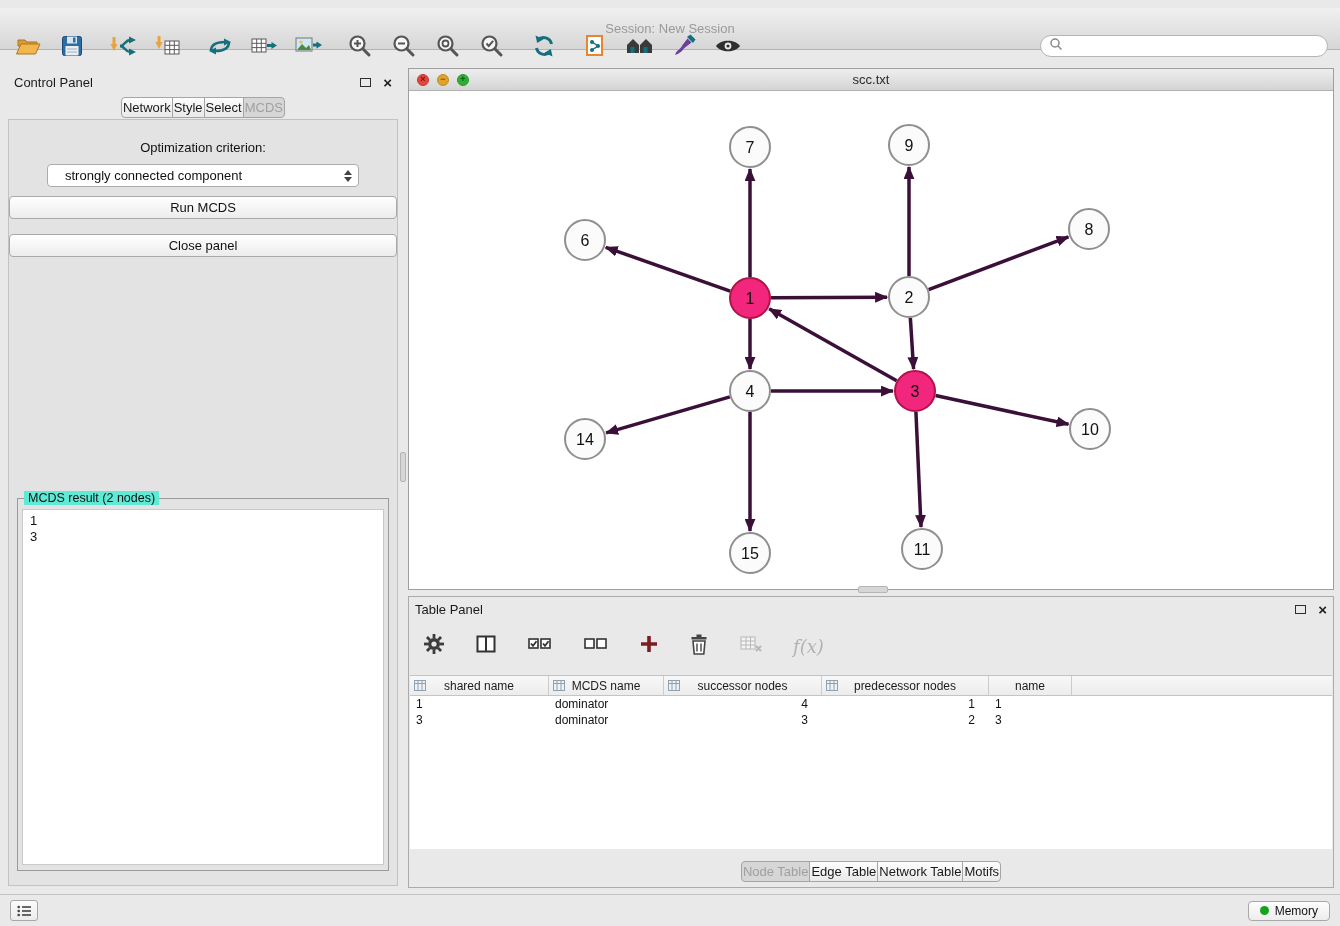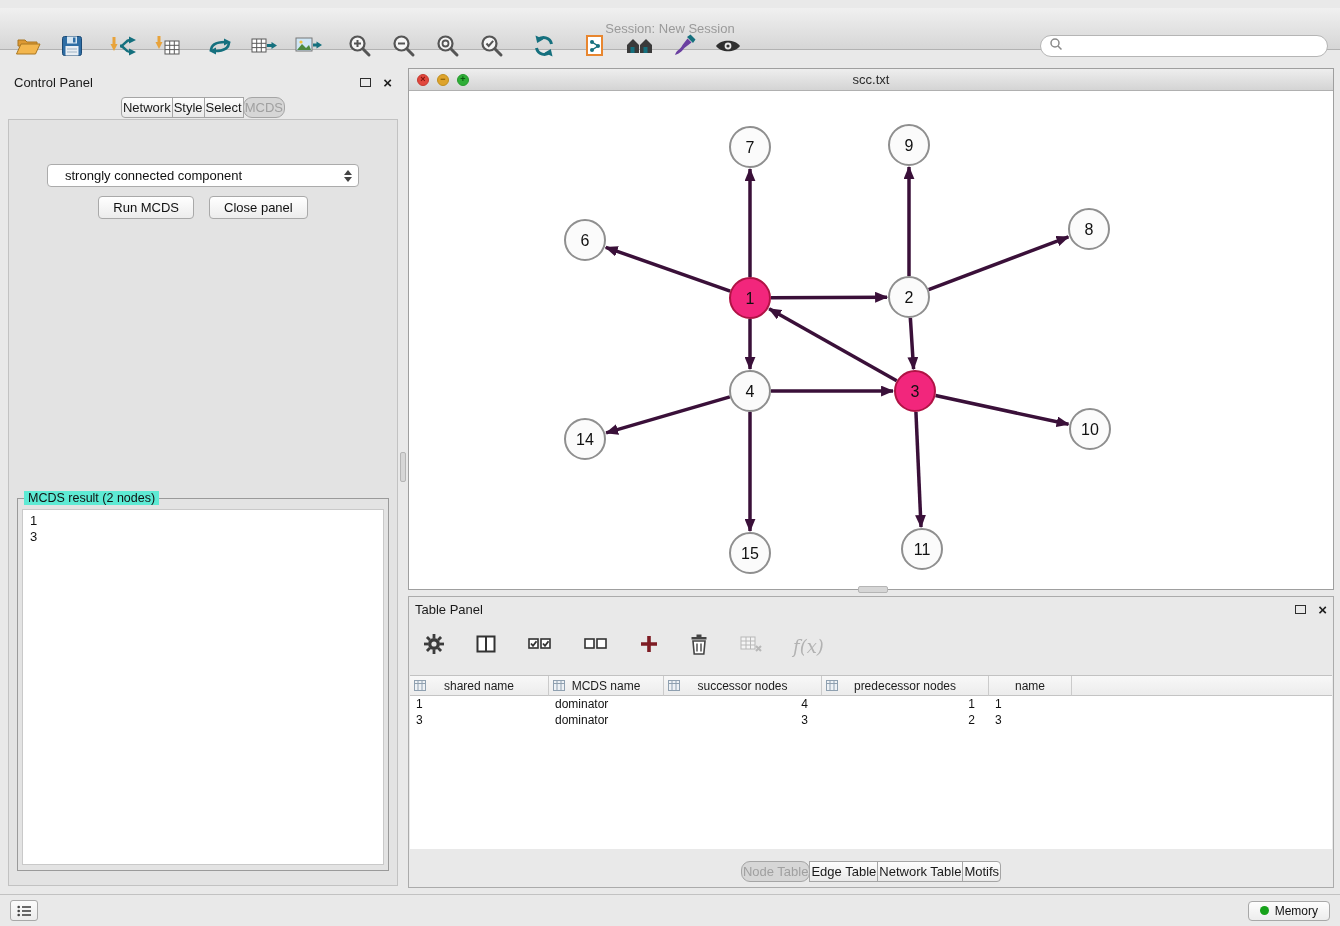--- a/index.html
+++ b/index.html
@@ -27,32 +27,32 @@
   .panel-head .spacer { flex:1; }
   .float-btn { width:11px; height:9px; border:1.5px solid #2e2e2e; margin-right:12px; background:transparent; }
   .close-btn { font-size:15px; font-weight:bold; color:#1e1e1e; line-height:1; }
   
   .control-panel { position:absolute; left:8px; top:70px; width:390px; height:816px; }
   .cp-tabs { position:absolute; left:0; top:27px; width:100%; display:flex; justify-content:center; }
   .tab { border:1px solid #a5a5a5; background:linear-gradient(#fdfdfd,#e9e9e9);
     font-size:13px; padding:2px 1px; margin-left:-1px; color:#1a1a1a; white-space:nowrap; }
   .tab.first { border-radius:4px 0 0 4px; margin-left:0; }
   .tab.last { border-radius:0 4px 4px 0; }
-  .tab.selected { background:#d6d6d6; color:#a0a0a0;border-radius:9px; }
+  .tab.selected { background:#d6d6d6; color:#a0a0a0; }
   .cp-content { position:absolute; left:0; top:49px; width:390px; bottom:0;
     background:#e3e3e3; border:1px solid #c2c2c2; }
   .opt-label { margin-top:20px; text-align:center; font-size:13px; color:#111; }
   .dropdown { position:absolute; left:38px; top:44px; width:312px; height:23px; background:#fff;
     border:1px solid #ababab; border-radius:4px; display:flex; align-items:center;
     font-size:13px; padding-left:17px; color:#111; }
   .dd-stepper { margin-left:auto; height:100%; display:flex; flex-direction:column;
     align-items:center; justify-content:center; gap:2px; padding-right:6px; }
   .tri-up { width:0; height:0; border-left:4px solid transparent; border-right:4px solid transparent; border-bottom:5px solid #444; }
   .tri-down { width:0; height:0; border-left:4px solid transparent; border-right:4px solid transparent; border-top:5px solid #444; }
-  .cp-buttons { position:absolute; top:76px; width:100%; display:flex; justify-content:center; gap:15px; }
+  .cp-buttons { position:absolute; top:76px; width:100%; display:flex; justify-content:center; gap:15px;flex-direction:column; }
   .btn { background:linear-gradient(#ffffff,#ececec); border:1px solid #a9a9a9; border-radius:4px;
     font-size:13px; padding:3px 14px; color:#111; font-family:inherit; }
   .result-box { position:absolute; left:8px; right:8px; top:378px; bottom:14px; border:1px solid #9a9a9a; }
   .result-legend { position:absolute; top:-8px; left:6px; background:#5eead4; padding:0 4px; font-size:12.5px; color:#111; }
   .result-list { position:absolute; left:4px; right:4px; top:10px; bottom:5px; background:#fff;
     border:1px solid #c9c9c9; font-size:13px; padding:3px 7px; color:#111; overflow:hidden; }
   .result-item { line-height:16px; }
   
   .network-window { position:absolute; left:408px; top:68px; width:926px; height:522px;
     border:1px solid #9f9f9f; background:#fff; }
@@ -273,20 +273,21 @@
     <span class="float-btn"></span>
     <span class="close-btn">×</span>
   </div>
   <div class="cp-tabs">
     <span class="tab first">Network</span>
     <span class="tab">Style</span>
     <span class="tab">Select</span>
     <span class="tab last selected">MCDS</span>
   </div>
   <div class="cp-content">
+    <div class="opt-label">Optimization criterion:</div>
     <div class="dropdown">
       <span>strongly connected component</span>
       <span class="dd-stepper">
         <span class="tri-up"></span>
           <span class="tri-down"></span>
       </span>
     </div>
     <div class="cp-buttons">
       <button class="btn">Run MCDS</button>
       <button class="btn">Close panel</button>

